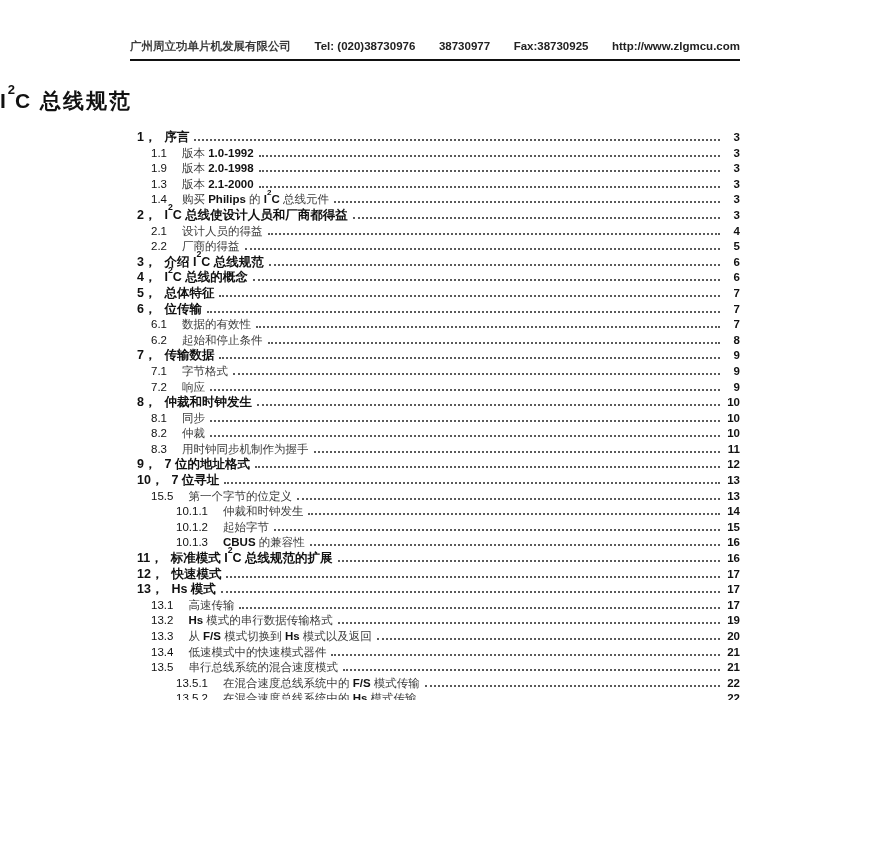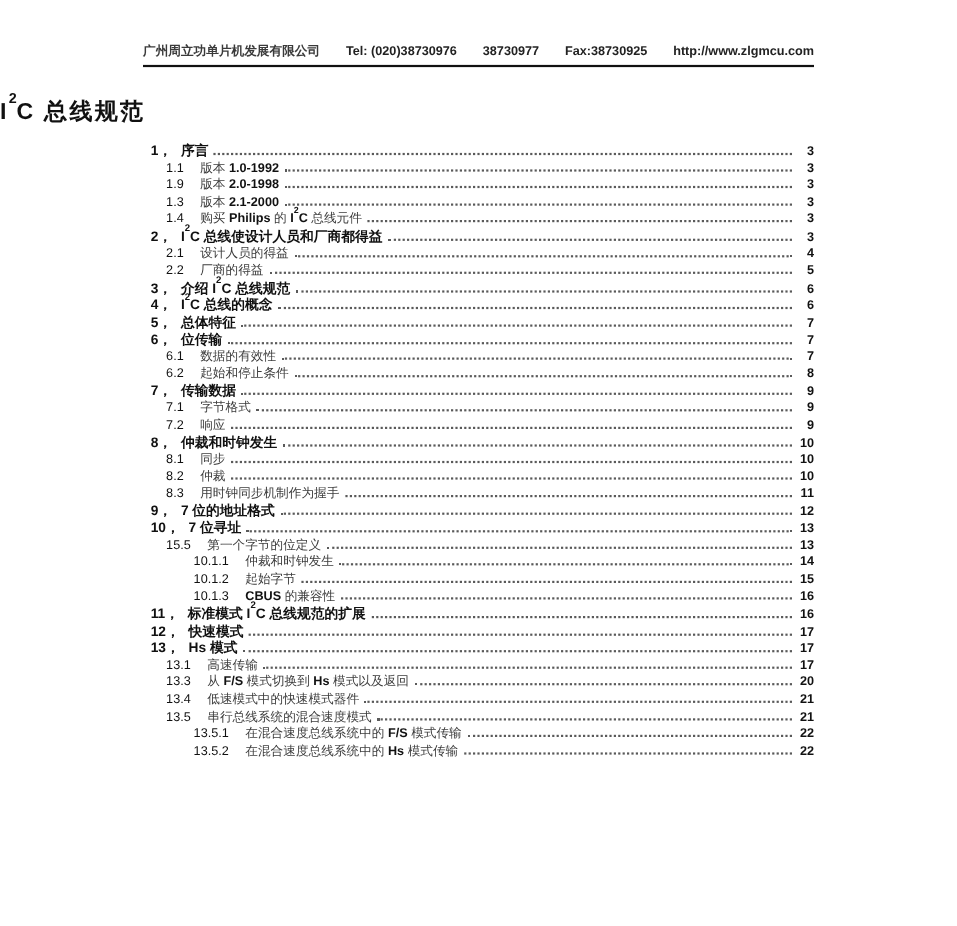--- a/index.html
+++ b/index.html
@@ -293,20 +293,26 @@
         <span class="leader"></span>
         <span class="pg">17</span>
       </div>
       <div class="toc-row lvl2">
         <span class="num">13.1</span>
         <span class="ttl">高速传输</span>
         <span class="leader"></span>
         <span class="pg">17</span>
       </div>
       <div class="toc-row lvl2">
+        <span class="num">13.2</span>
+        <span class="ttl"><b>Hs</b> 模式的串行数据传输格式</span>
+        <span class="leader"></span>
+        <span class="pg">19</span>
+      </div>
+      <div class="toc-row lvl2">
         <span class="num">13.3</span>
         <span class="ttl">从 <b>F/S</b> 模式切换到 <b>Hs</b> 模式以及返回</span>
         <span class="leader"></span>
         <span class="pg">20</span>
       </div>
       <div class="toc-row lvl2">
         <span class="num">13.4</span>
         <span class="ttl">低速模式中的快速模式器件</span>
         <span class="leader"></span>
         <span class="pg">21</span>

